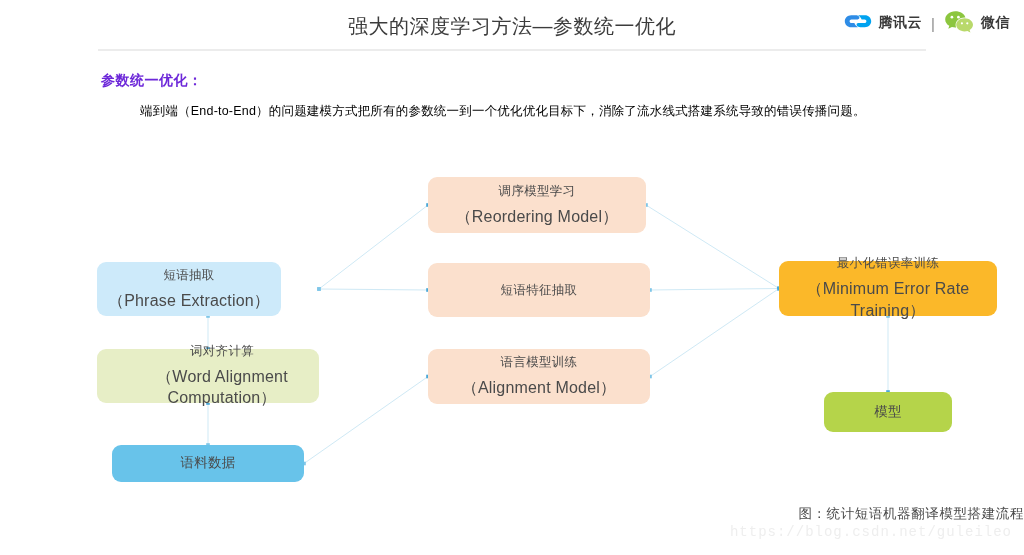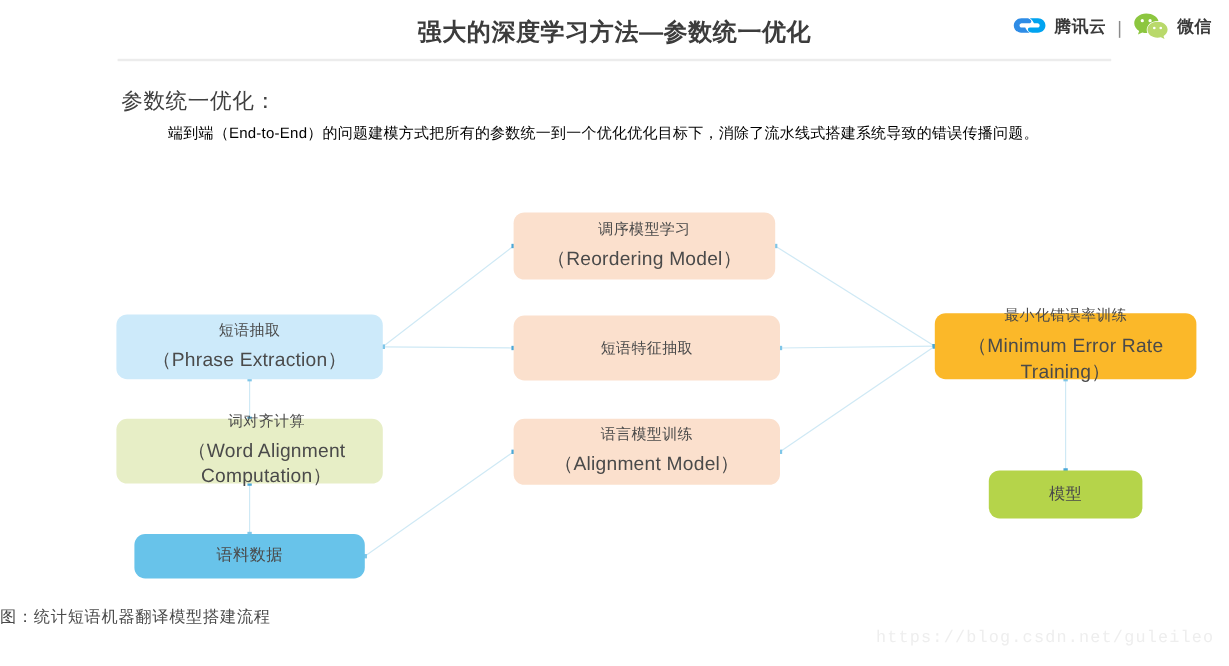--- a/index.html
+++ b/index.html
@@ -21,21 +21,21 @@
     left: 0; top: 0;
     width: 1024px;
     height: 48px;
   }
   .page-title {
     position: absolute;
     left: 0; top: 13px;
     width: 1024px;
     text-align: center;
     font-size: 20px;
-    font-weight: bold;
+    font-weight: normal;
     color: #3c3c3c;
     letter-spacing: 0.5px;
   }
   .brand {
     position: absolute;
     right: 14px; top: 8px;
     display: flex;
     align-items: center;
     gap: 7px;
     height: 30px;
@@ -59,23 +59,23 @@
     left: 98px; top: 49px;
     width: 828px;
     height: 2px;
     background: #ececec;
   }
 
   
   .section-title {
     position: absolute;
     left: 101px; top: 72px;
-    font-size: 18px;
-    font-weight: normal;
-    color: #404040;
+    font-size: 14px;
+    font-weight: bold;
+    color: #6d28d9;
     letter-spacing: 0.5px;
   }
   .body-text {
     position: absolute;
     left: 140px; top: 103px;
     font-size: 12.5px;
     color: #000000;
     letter-spacing: 0.2px;
     white-space: nowrap;
   }
@@ -118,21 +118,21 @@
   .node.single .cn {
     font-size: 13.5px;
     margin: 0;
   }
 
   
   .caption {
     position: absolute;
     left: 0; top: 505px;
     width: 1024px;
-    text-align: left;
+    text-align: right;
     font-size: 13.5px;
     color: #4a4a4a;
     letter-spacing: 0.6px;
   }
   .watermark {
     position: absolute;
     right: 12px; top: 524px;
     font-family: "Liberation Mono", "DejaVu Sans Mono", monospace;
     font-size: 14px;
     color: #eeeeee;
@@ -218,21 +218,21 @@
         <line x1="888" y1="316" x2="888" y2="392" stroke="#cfe9f5" stroke-width="1"></line>
         <rect x="886.2" y="314.2" width="3.6" height="3.6" fill="#7fc6e8"></rect>
         <rect x="886.2" y="390.2" width="3.6" height="3.6" fill="#4aa8d8"></rect>
       </g>
     </svg>
   <div id="node-layer">
       <div class="node" style="left: 428px; top: 177px; width: 218px; height: 56px; background: rgb(251, 224, 205);">
         <div class="cn">调序模型学习</div>
         <div class="en">（Reordering Model）</div>
       </div>
-      <div class="node" style="left: 97px; top: 262px; width: 222px; height: 54px; background: rgb(205, 234, 250);">
+      <div class="node" style="left: 97px; top: 262px; width: 184px; height: 54px; background: rgb(205, 234, 250);">
         <div class="cn">短语抽取</div>
         <div class="en">（Phrase Extraction）</div>
       </div>
       <div class="node" style="left: 428px; top: 263px; width: 222px; height: 54px; background: rgb(251, 224, 205);">
         <div class="cn">短语特征抽取</div>
       </div>
       <div class="node" style="left: 779px; top: 261px; width: 218px; height: 55px; background: rgb(251, 184, 41);">
         <div class="cn">最小化错误率训练</div>
         <div class="en">（Minimum Error Rate Training）</div>
       </div>

